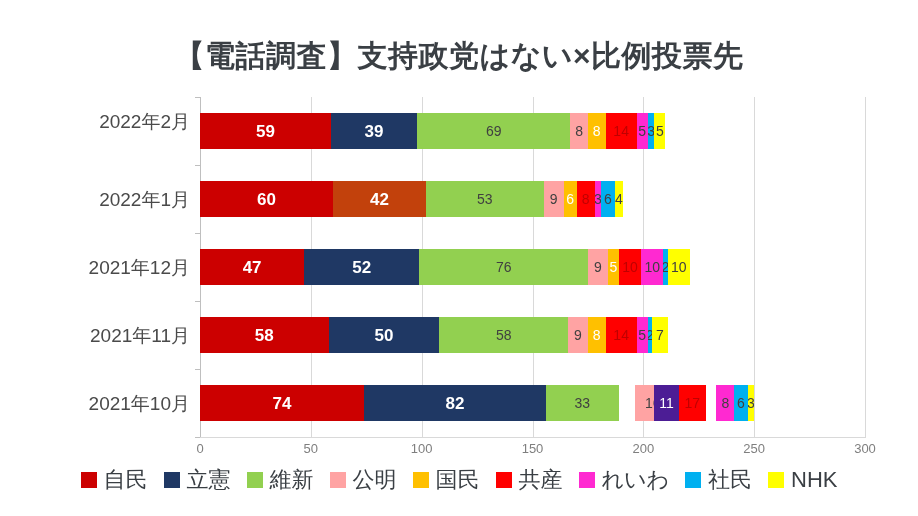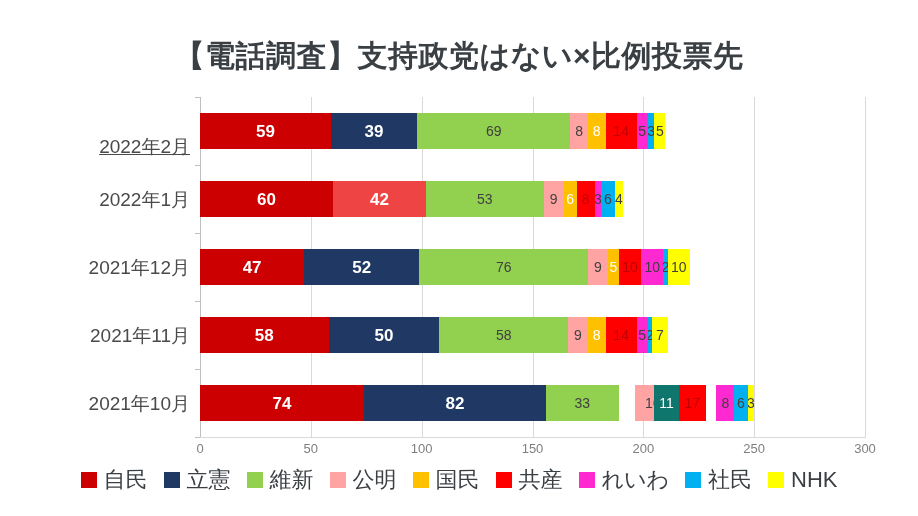--- a/index.html
+++ b/index.html
@@ -124,21 +124,21 @@
           <span class="seg-label" style="color: rgb(64, 64, 64);">3</span>
         </div>
         <div class="seg" style="left: 454.417px; width: 11.0833px; background: rgb(255, 255, 0);">
           <span class="seg-label" style="color: rgb(64, 64, 64);">5</span>
         </div>
       </div>
       <div class="bar-row" style="top: 84px; width: 665px;">
         <div class="seg" style="left: 0px; width: 133px; background: rgb(204, 0, 0);">
           <span class="seg-label big" style="color: rgb(255, 255, 255);">60</span>
         </div>
-        <div class="seg" style="left: 133px; width: 93.1px; background: #ef4444;">
+        <div class="seg" style="left: 133px; width: 93.1px; background: #c2410c;">
           <span class="seg-label big" style="color: rgb(255, 255, 255);">42</span>
         </div>
         <div class="seg" style="left: 226.1px; width: 117.483px; background: rgb(146, 208, 80);">
           <span class="seg-label" style="color: rgb(64, 64, 64);">53</span>
         </div>
         <div class="seg" style="left: 343.583px; width: 19.95px; background: rgb(255, 163, 163);">
           <span class="seg-label" style="color: rgb(64, 64, 64);">9</span>
         </div>
         <div class="seg" style="left: 363.533px; width: 13.3px; background: rgb(255, 192, 0);">
           <span class="seg-label" style="color: rgb(255, 255, 255);">6</span>
@@ -220,21 +220,21 @@
         </div>
         <div class="seg" style="left: 164.033px; width: 181.767px; background: rgb(31, 56, 100);">
           <span class="seg-label big" style="color: rgb(255, 255, 255);">82</span>
         </div>
         <div class="seg" style="left: 345.8px; width: 73.15px; background: rgb(146, 208, 80);">
           <span class="seg-label" style="color: rgb(64, 64, 64);">33</span>
         </div>
         <div class="seg" style="left: 418.95px; width: 35.4667px; background: rgb(255, 163, 163); margin-left: 16px;">
           <span class="seg-label" style="color: rgb(64, 64, 64);">16</span>
         </div>
-        <div class="seg" style="left: 454.417px; width: 24.3833px; background: #0f766e;">
+        <div class="seg" style="left: 454.417px; width: 24.3833px; background: #4c1d95;">
           <span class="seg-label" style="color: rgb(255, 255, 255);">11</span>
         </div>
         <div class="seg" style="left: 478.8px; width: 27px; background: rgb(255, 0, 0);">
           <span class="seg-label" style="color: rgb(192, 0, 0);">17</span>
         </div>
         <div class="seg" style="left: 516.483px; width: 17.7333px; background: rgb(255, 41, 209);">
           <span class="seg-label" style="color: rgb(64, 64, 64);">8</span>
         </div>
         <div class="seg" style="left: 534.217px; width: 13.3px; background: rgb(0, 176, 240);">
           <span class="seg-label" style="color: rgb(64, 64, 64);">6</span>
@@ -245,21 +245,21 @@
       </div>
       <div class="ytick" style="top: 0px;"></div>
       <div class="ytick" style="top: 68px;"></div>
       <div class="ytick" style="top: 136px;"></div>
       <div class="ytick" style="top: 204px;"></div>
       <div class="ytick" style="top: 272px;"></div>
       <div class="ytick" style="top: 340px;"></div>
     </div>
 
   <div class="ycat-wrap" id="ycat-wrap">
-      <div class="ycat" style="top: 37px; text-decoration: underline;">2022年2月</div>
+      <div class="ycat" style="top: 12px;">2022年2月</div>
       <div class="ycat" style="top: 90px; text-align: right;">2022年1月</div>
       <div class="ycat" style="top: 158px;">2021年12月</div>
       <div class="ycat" style="top: 226px;">2021年11月</div>
       <div class="ycat" style="top: 294px;">2021年10月</div>
     </div>
 
   <div id="xlabels">
       <div class="xlab" style="left: 200px;">0</div>
       <div class="xlab" style="left: 310.833px;">50</div>
       <div class="xlab" style="left: 421.667px;">100</div>

